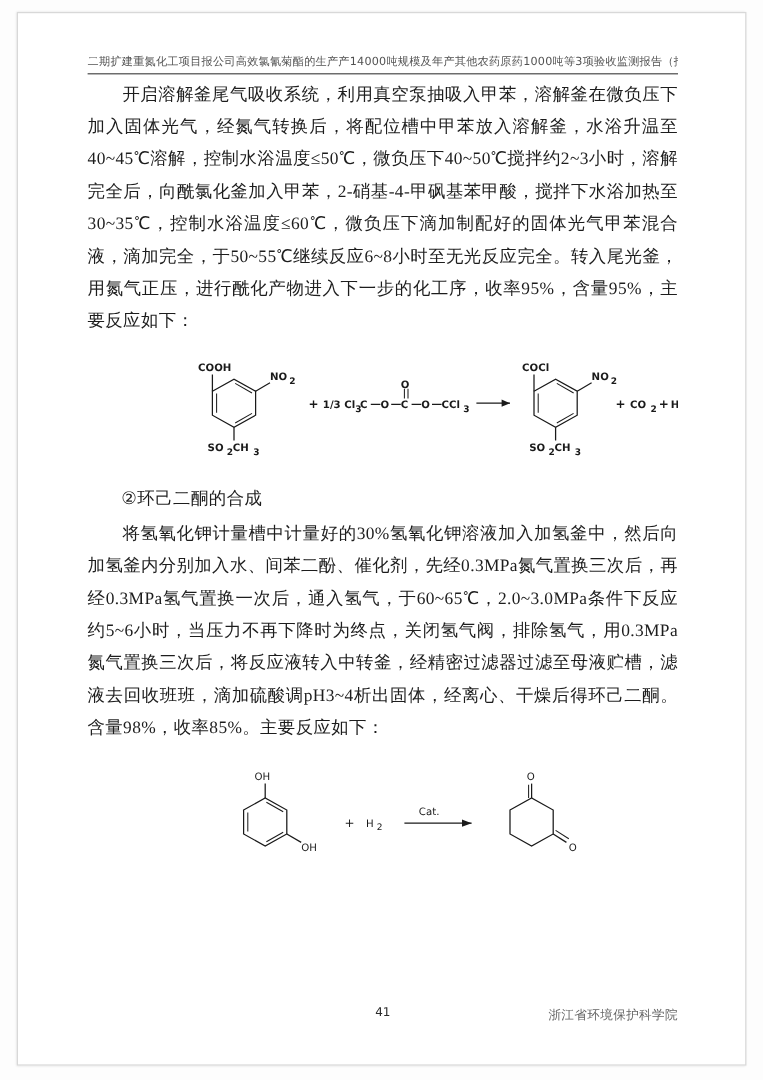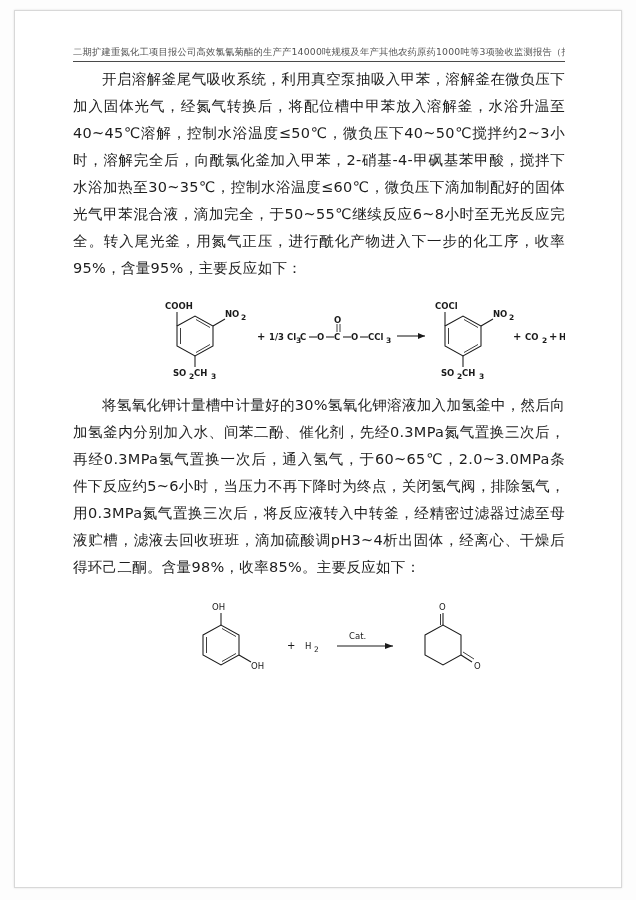--- a/index.html
+++ b/index.html
@@ -61,20 +61,21 @@
   }
   .para {
     margin-top: 4px;
     font-size: 14.5px;
     line-height: 27px;
     color: #1d1d1d;
     text-indent: 29px;
     text-align: justify;
     letter-spacing: 0.3px;
     filter: blur(0.22px);
+    font-family: Liberation Serif, serif;
   }
   .scheme {
     position: relative;
     margin: 10px 0 4px 0;
     height: 96px;
     font-weight: bold;
   }
   .scheme2 {
     position: relative;
     margin: 12px 0 4px 0;
@@ -204,20 +205,21 @@
           <text class="chem-text-small" x="406" y="87">3</text>
 
           <text class="chem-op" x="440" y="48">+</text>
           <text class="chem-text" x="452" y="48">CO</text>
           <text class="chem-text-small" x="469" y="51">2</text>
           <text class="chem-op" x="476" y="48">+</text>
           <text class="chem-text" x="486" y="48">HCl</text>
         </svg>
       </div>
 
+      <div class="heading">②环己二酮的合成</div>
       <div class="para">将氢氧化钾计量槽中计量好的30%氢氧化钾溶液加入加氢釜中，然后向加氢釜内分别加入水、间苯二酚、催化剂，先经0.3MPa氮气置换三次后，再经0.3MPa氢气置换一次后，通入氢气，于60~65℃，2.0~3.0MPa条件下反应约5~6小时，当压力不再下降时为终点，关闭氢气阀，排除氢气，用0.3MPa氮气置换三次后，将反应液转入中转釜，经精密过滤器过滤至母液贮槽，滤液去回收班班，滴加硫酸调pH3~4析出固体，经离心、干燥后得环己二酮。含量98%，收率85%。主要反应如下：</div>
 
       <div class="scheme2">
         <svg width="492" height="112" viewBox="0 0 492 112">
 
           <polygon class="bond" points="130,42 148,32 166,42 166,62 148,72 130,62"></polygon>
           <line class="bond-thin" x1="133.5" y1="44" x2="133.5" y2="60"></line>
           <line class="bond-thin" x1="149" y1="35.5" x2="163" y2="43.5"></line>
           <line class="bond-thin" x1="163" y1="60.5" x2="149" y2="68.5"></line>
           <line class="bond" x1="148" y1="32" x2="148" y2="20"></line>
@@ -238,15 +240,19 @@
           <line class="bond-thin" x1="367.5" y1="32" x2="367.5" y2="21"></line>
           <text class="chem-text" x="366" y="17">O</text>
           <line class="bond" x1="388" y1="62" x2="399" y2="69"></line>
           <line class="bond-thin" x1="390" y1="59" x2="401" y2="66"></line>
           <text class="chem-text" x="401" y="76">O</text>
         </svg>
       </div>
 
     </div>
 
+    <div class="footer">
+      <div class="page-num">41</div>
+      <div class="footer-right">浙江省环境保护科学院</div>
+    </div>
 
   </div>
 </div>
 
 </body></html>

